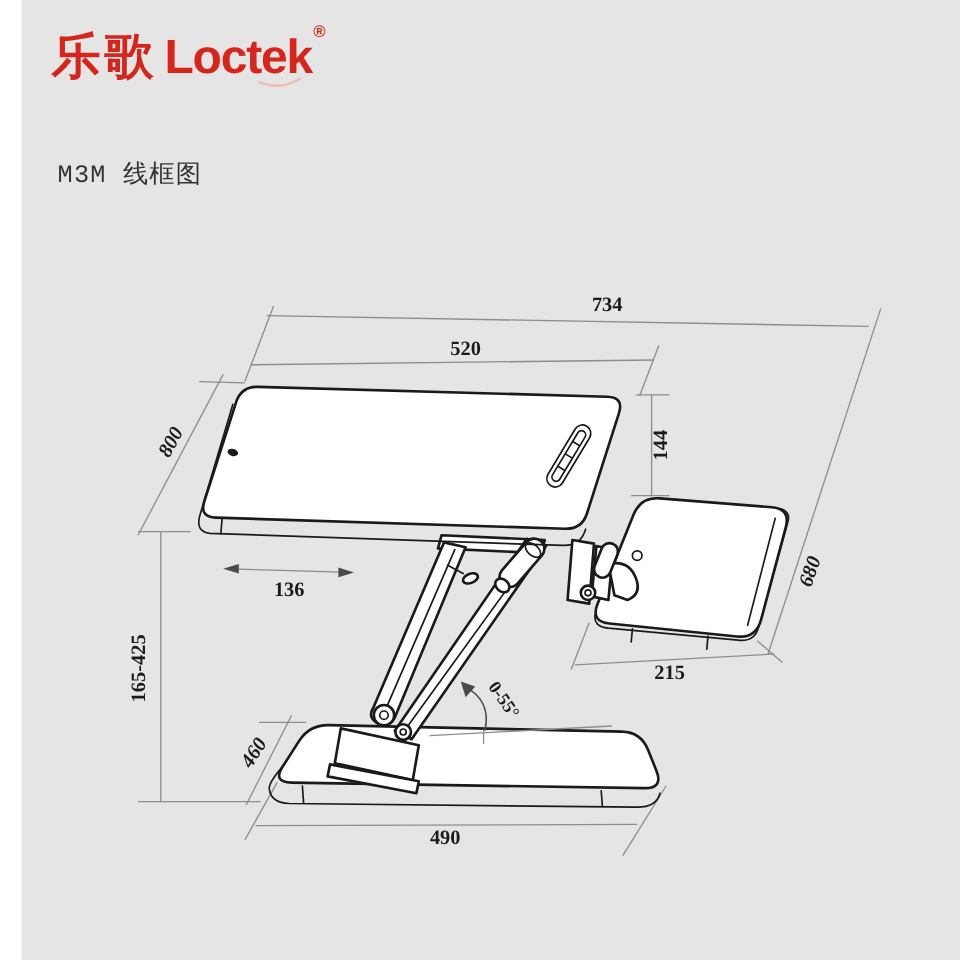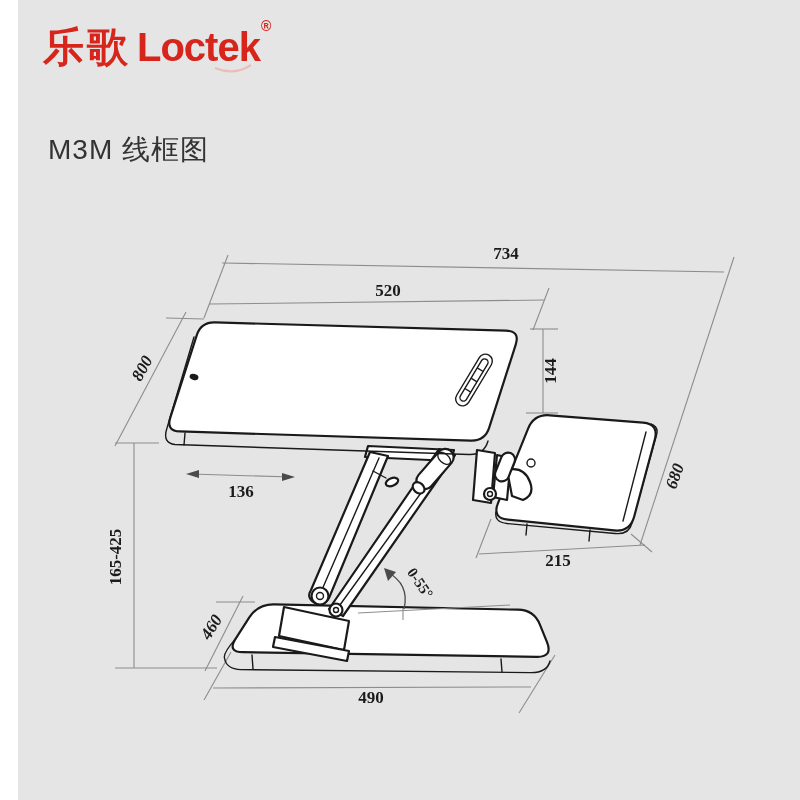--- a/index.html
+++ b/index.html
@@ -5,22 +5,22 @@
   html,body{margin:0;padding:0;background:#ffffff;}
   .page{position:relative;width:800px;height:800px;background:#e5e5e5;overflow:hidden;
         font-family:"Liberation Sans", sans-serif;margin-left:18px;}
   .brand{position:absolute;left:25px;top:20px;white-space:nowrap;}
   .logo-cn{font-size:41px;font-weight:900;color:#d7251c;letter-spacing:3px;
            font-family:"Liberation Sans", sans-serif;}
   .logo-en{font-size:40px;font-weight:800;color:#d7251c;letter-spacing:-1px;
            margin-left:6px;font-family:"Liberation Sans", sans-serif;}
   .logo-reg{font-size:14px;font-weight:700;color:#d7251c;vertical-align:top;
             position:relative;top:-2px;left:1px;}
-  .title{position:absolute;left:30px;top:131px;margin:0;font-size:28px;font-weight:400;
-         color:#333333;letter-spacing:1px;font-family:Liberation Sans, sans-serif;}
+  .title{position:absolute;left:30px;top:131px;margin:0;font-size:21px;font-weight:400;
+         color:#333333;letter-spacing:1px;font-family:Liberation Mono, monospace;}
   svg text{font-family:"Liberation Serif", serif;font-weight:700;fill:#1b1b1b;}
   svg .dim-t{font-size:17px;}
   svg .dim-i{font-size:17px;font-style:italic;}
   svg .ang-t{font-size:15px;}
   .dl{stroke:#8d8d8d;stroke-width:1.1;fill:none;}
   .ol{stroke:#1a1a1a;stroke-width:2.2;fill:#ffffff;stroke-linejoin:round;stroke-linecap:round;}
   .ol2{stroke:#1a1a1a;stroke-width:1.4;fill:none;stroke-linejoin:round;stroke-linecap:round;}
   .olf{stroke:#1a1a1a;stroke-width:2.2;fill:#ffffff;stroke-linejoin:round;}
 </style>
 </head>

